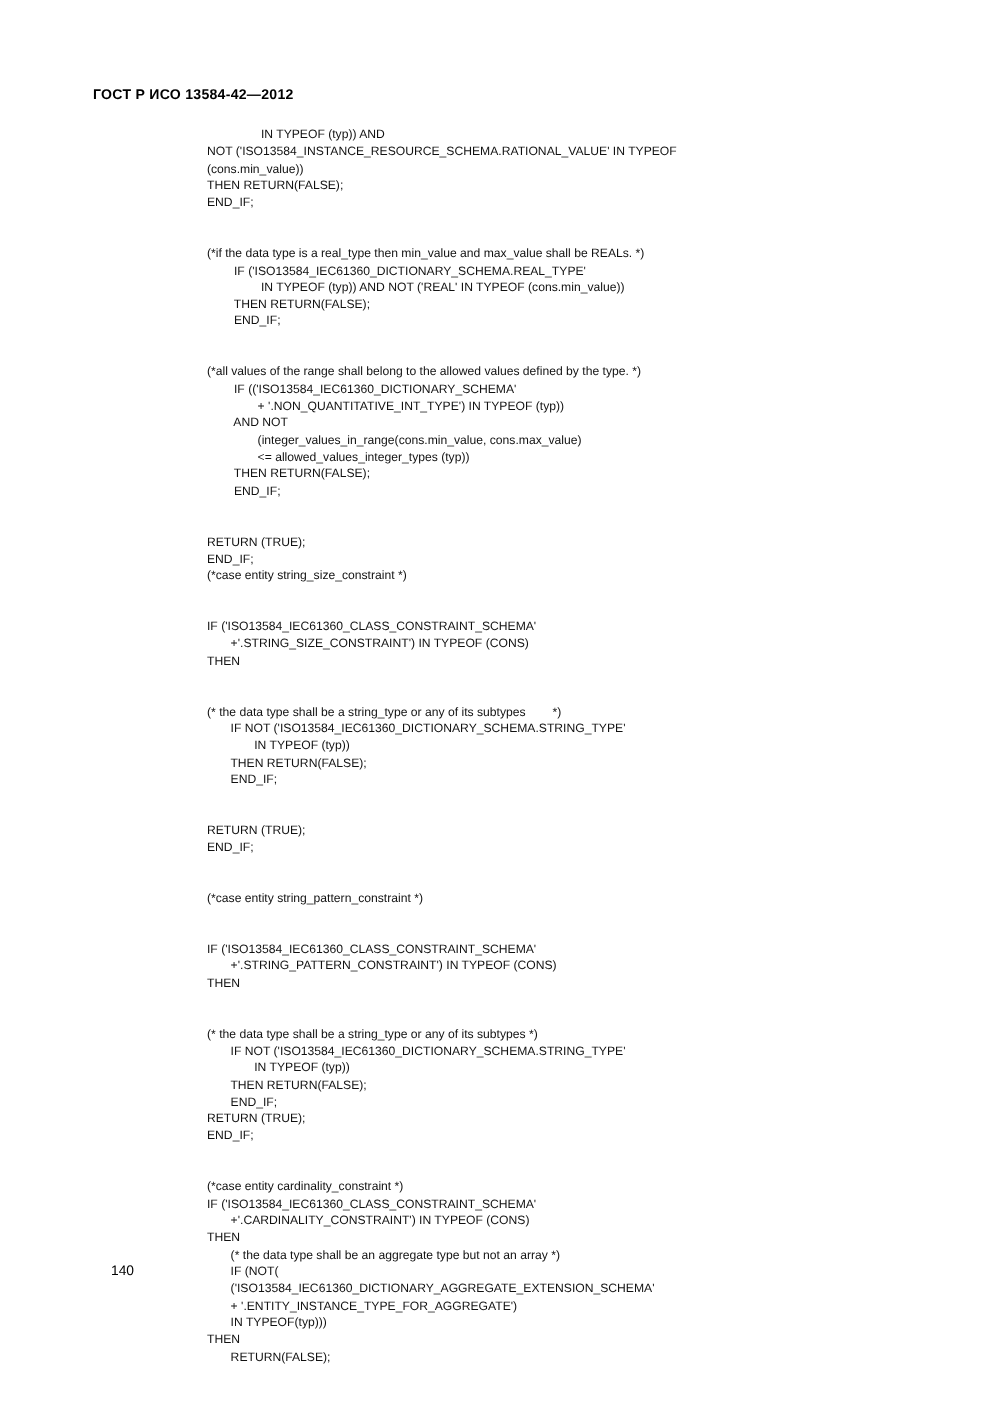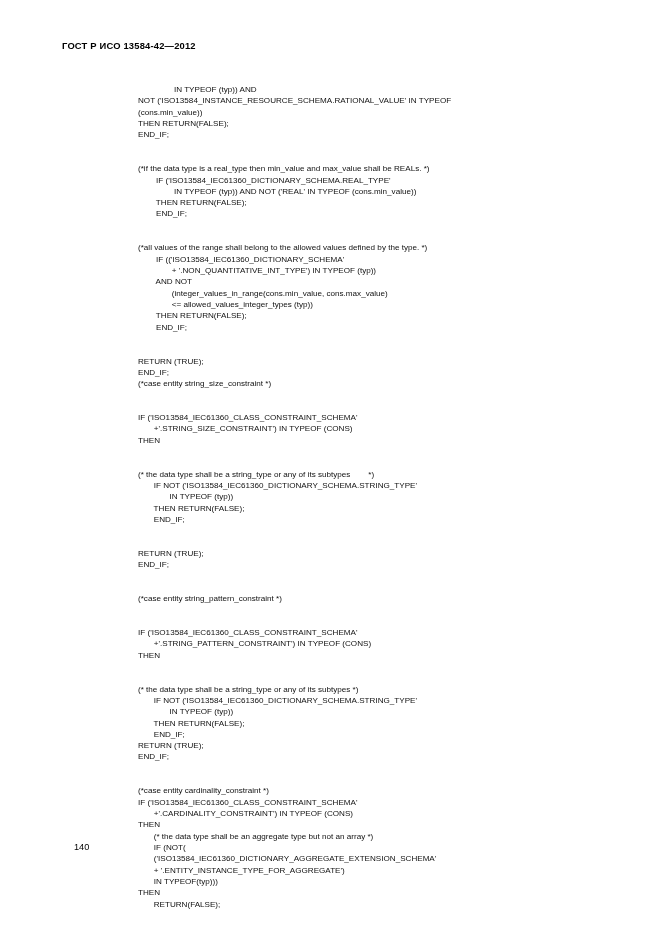--- a/index.html
+++ b/index.html
@@ -12,21 +12,21 @@
     width: 661px;
     height: 935px;
     background: #ffffff;
     overflow: hidden;
     font-family: "Liberation Sans", sans-serif;
     color: #1a1a1a;
   }
   .doc-header {
     position: absolute;
     left: 62px;
-    top: 40px;
+    top: 57px;
     font-size: 9.4px;
     font-weight: bold;
     letter-spacing: 0.02em;
     white-space: nowrap;
     color: #000000;
   }
   .code-block {
     position: absolute;
     left: 138px;
     top: 84px;

